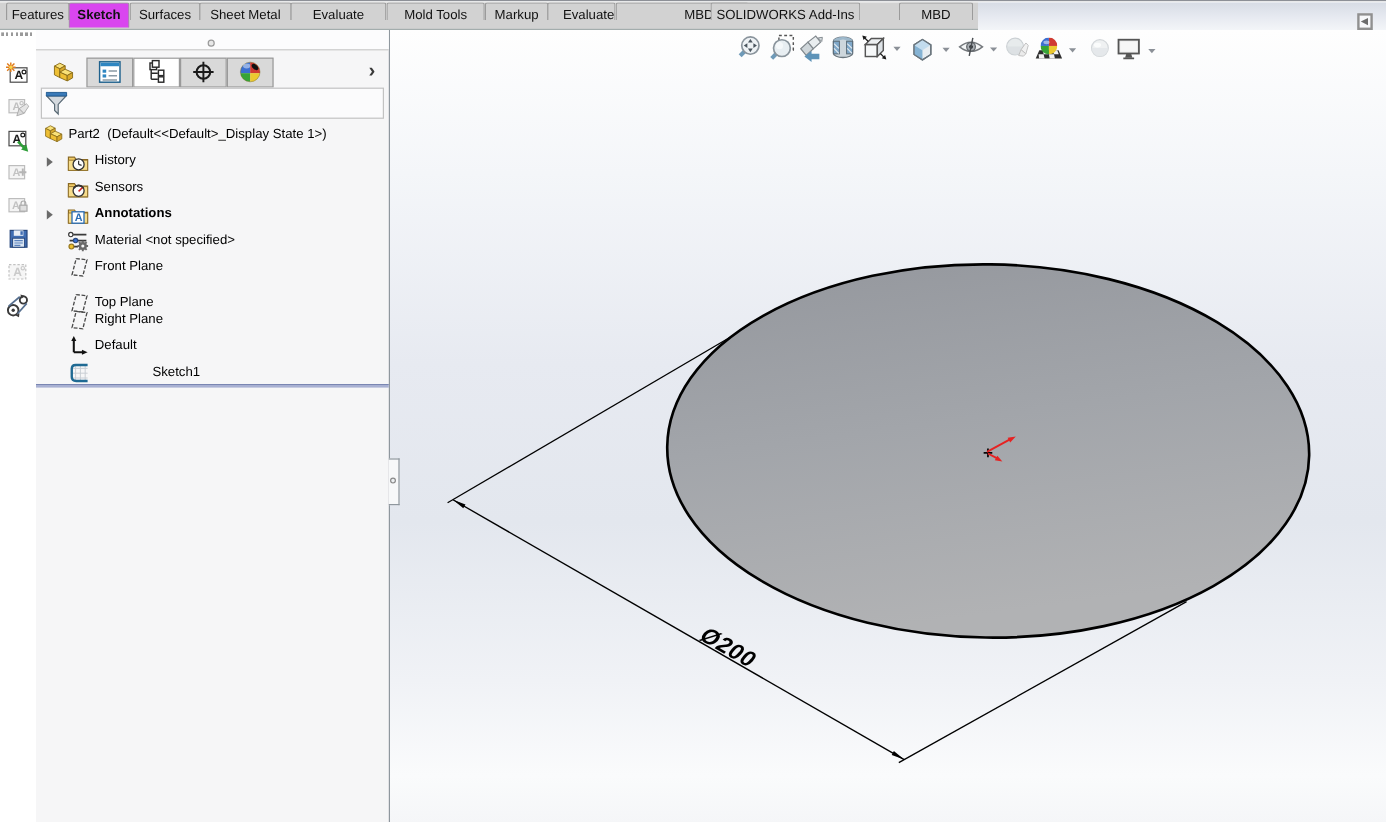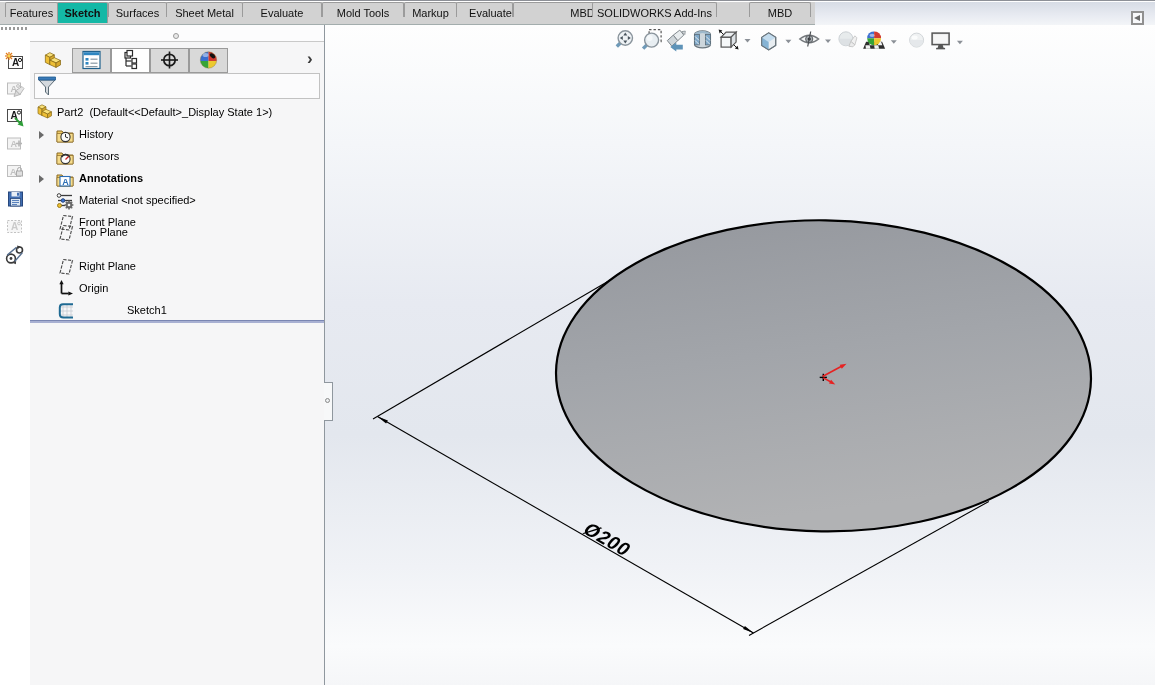--- a/index.html
+++ b/index.html
@@ -5,21 +5,21 @@
 * { margin:0; padding:0; box-sizing:border-box; }
 html,body { width:1155px; height:685px; overflow:hidden; font-family:"Liberation Sans", sans-serif; }
 #app { position:relative; width:1155px; height:685px; background:#fff; border-top:1px solid #8d9097; }
 
 #tabbar { position:absolute; left:0; top:1px; width:815px; height:23px; background:#d2d2d2; }
 #tabbar-right { position:absolute; left:815px; top:1px; width:340px; height:23px;
   background:linear-gradient(180deg,#d7dce5 0%, #e7eaf1 55%, #f3f5f8 100%); }
 .tab { position:absolute; top:1px; height:15px; background:#d2d2d2; border:1px solid #9b9b9b;
   border-bottom:none; border-radius:2px 2px 0 0; font-size:11px; color:#111;
   text-align:center; line-height:20px; }
-.tab.active { background:#14b8a6; font-weight:bold; height:21px; z-index:2; }
+.tab.active { background:#d946ef; font-weight:bold; height:21px; z-index:2; }
 #tabline { position:absolute; left:0; top:23px; width:815px; height:1px; background:#a3adad; }
 #collapsebox { position:absolute; left:1131px; top:10px; width:13px; height:14px; background:#f7f8fa;
   border:2px solid #909090; }
 #collapsebox .tri { position:absolute; left:1px; top:2px; width:0; height:0;
   border-right:6px solid #6b6b6b; border-top:3px solid transparent; border-bottom:3px solid transparent; }
 
 #leftstrip { position:absolute; left:0; top:24px; width:30px; height:661px; background:#ffffff; }
 #grip { position:absolute; left:1px; top:2px; width:28px; height:3px;
   background:repeating-linear-gradient(90deg,#9a9a9a 0 2px, transparent 2px 4px); }
 #panel { position:absolute; left:30px; top:24px; width:295px; height:661px; background:#f6f6f7;
@@ -298,21 +298,21 @@
         <span class="lbl" style="left:49px;">Material &lt;not specified&gt;</span>
       </div>
 
       <div class="trow" style="top:113px;">
         <svg width="20" height="18" style="position:absolute;left:28px;top:2px;">
           <polygon points="2,15 5.5,1.5 14.5,2.5 11,16" fill="none" stroke="#4a4a4a" stroke-width="1.1" stroke-dasharray="3.2,1.4"></polygon>
         </svg>
         <span class="lbl" style="left:49px;">Front Plane</span>
       </div>
 
-      <div class="trow" style="top:123px;">
+      <div class="trow" style="top:143px;">
         <svg width="20" height="18" style="position:absolute;left:28px;top:2px;">
           <polygon points="2,15 5.5,1.5 14.5,2.5 11,16" fill="none" stroke="#4a4a4a" stroke-width="1.1" stroke-dasharray="3.2,1.4"></polygon>
         </svg>
         <span class="lbl" style="left:49px;">Top Plane</span>
       </div>
 
       <div class="trow" style="top:157px;">
         <svg width="20" height="18" style="position:absolute;left:28px;top:2px;">
           <polygon points="2,15 5.5,1.5 14.5,2.5 11,16" fill="none" stroke="#4a4a4a" stroke-width="1.1" stroke-dasharray="3.2,1.4"></polygon>
         </svg>
@@ -321,21 +321,21 @@
 
       <div class="trow" style="top:179px;">
         <svg width="20" height="18" style="position:absolute;left:27px;top:2px;">
           <g stroke="#111" stroke-width="1.7" fill="none">
             <line x1="4.5" y1="3" x2="4.5" y2="13.5"></line>
             <line x1="4.5" y1="13.5" x2="11.5" y2="13.5"></line>
           </g>
           <polygon points="4.5,0 2.4,4.2 6.6,4.2" fill="#111"></polygon>
           <polygon points="16,13.5 11.3,11.4 11.3,15.6" fill="#111"></polygon>
         </svg>
-        <span class="lbl" style="left:49px;">Origin</span>
+        <span class="lbl" style="left:49px;">Default</span>
       </div>
 
       <div class="trow" style="top:201px;">
         <svg width="20" height="18" style="position:absolute;left:27px;top:2px;">
           <g stroke="#c8cdd3" stroke-width="0.8">
             <line x1="6" y1="2" x2="6" y2="16"></line>
               <line x1="10" y1="2" x2="10" y2="16"></line>
               <line x1="14" y1="2" x2="14" y2="16"></line>
             <line x1="2" y1="5" x2="16" y2="5"></line>
               <line x1="2" y1="9" x2="16" y2="9"></line>

